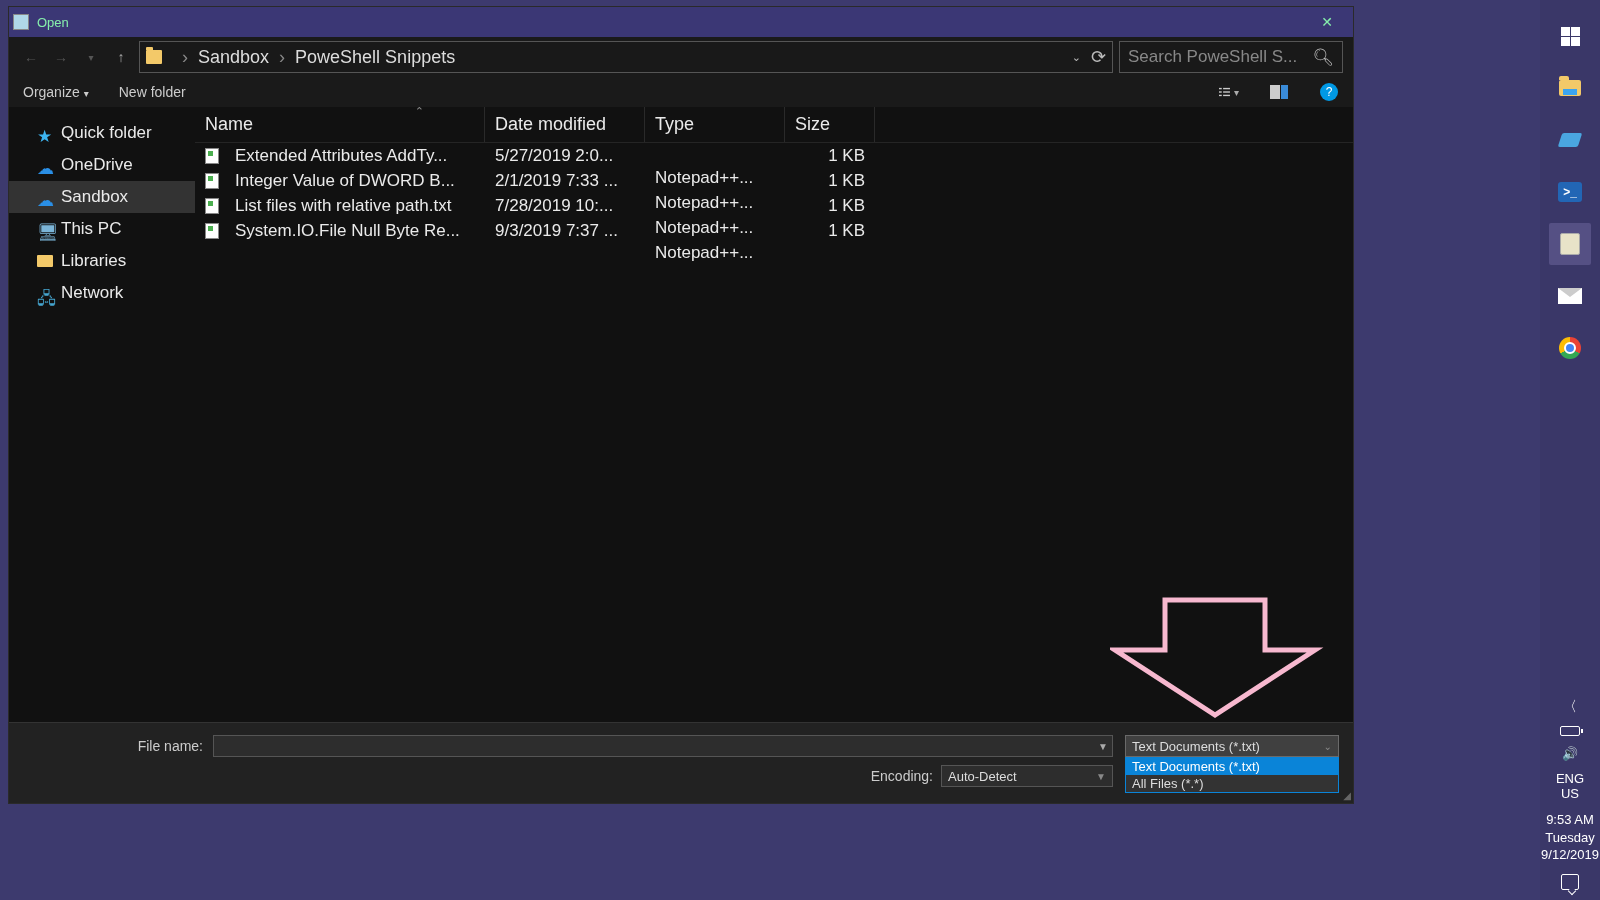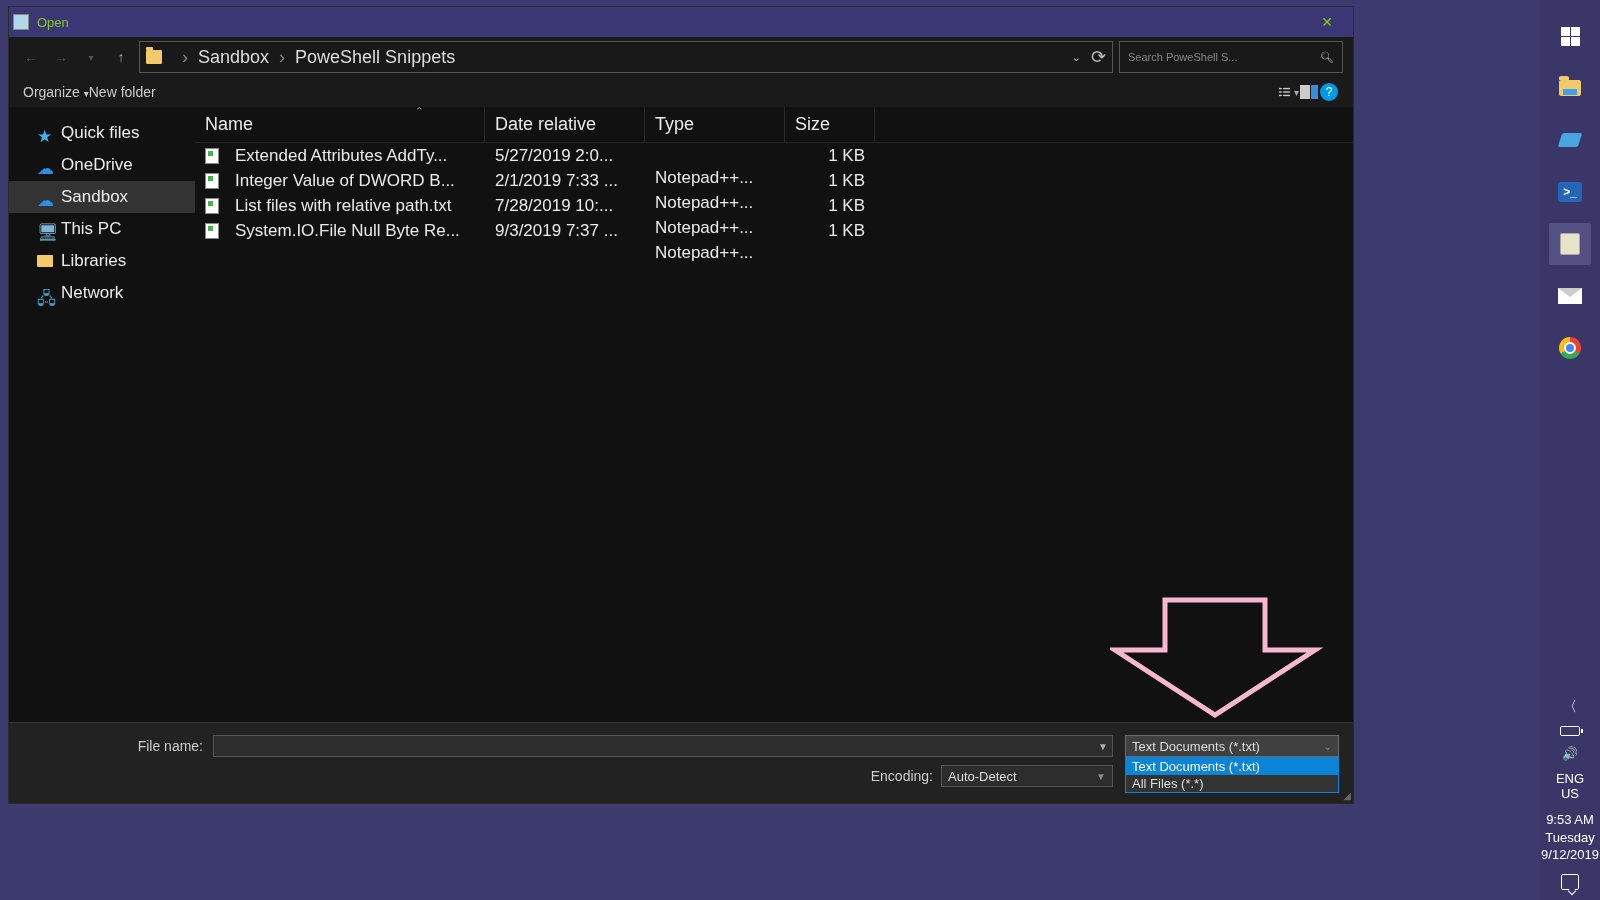--- a/index.html
+++ b/index.html
@@ -3,21 +3,21 @@
 <meta charset="utf-8">
 <style>
 * { margin: 0; padding: 0; box-sizing: border-box; font-family: "Segoe UI", sans-serif; }
 body { background: #3d3a6e; width: 1600px; height: 900px; overflow: hidden; position: relative; }
 
 .dialog {
   position: absolute; left: 8px; top: 6px; width: 1346px; height: 798px;
   background: #1a1a1a; border: 1px solid #2a2a2a; display: flex; flex-direction: column;
 }
 .titlebar {
-  height: 30px; background: #3b3775; color: #84cc16; display: flex; align-items: center;
+  height: 30px; background: #3b3775; color: #86efac; display: flex; align-items: center;
   padding: 0 4px; font-size: 13px;
 }
 .titlebar .icon { width: 16px; height: 16px; background: #b0d8e8; border: 1px solid #888; margin-right: 8px; }
 .titlebar .title { flex: 1; }
 .titlebar .close { width: 44px; text-align: center; cursor: pointer; font-size: 14px; }
 
 .navbar {
   height: 40px; background: #1a1a1a; display: flex; align-items: center; padding: 4px 10px; gap: 6px;
 }
 .navbtn { width: 24px; height: 24px; color: #aaa; display: flex; align-items: center; justify-content: center; cursor: pointer; font-size: 14px; }
@@ -25,26 +25,26 @@
 .addrbar {
   flex: 1; height: 32px; border: 1px solid #555; background: #191919; display: flex; align-items: center;
   padding: 0 6px; color: #ddd; font-size: 18px;
 }
 .addrbar .folder-icon { width: 16px; height: 14px; background: #f3c969; margin-right: 10px; border-radius: 1px; position: relative; }
 .addrbar .folder-icon::before { content:""; position:absolute; top:-3px; left:0; width:7px; height:3px; background:#f3c969; border-radius:1px 1px 0 0; }
 .addrbar .sep { margin: 0 10px; color: #888; }
 .addr-right { margin-left: auto; display: flex; align-items: center; gap: 10px; color: #bbb; }
 .searchbar {
   width: 224px; height: 32px; border: 1px solid #555; background: #191919; display: flex; align-items: center;
-  padding: 0 8px; color: #888; font-size: 11px;
+  padding: 0 8px; color: #888; font-size: 17px;
 }
 .searchbar .mag { margin-left: auto; color: #bbb; }
 
 .toolbar {
-  height: 30px; background: #1a1a1a; display: flex; align-items: center; padding: 0 14px; 
+  height: 30px; background: #1a1a1a; display: flex; align-items: center; padding: 0 14px; gap: 30px;
   color: #ccc; font-size: 14px;
 }
 .toolbar .spacer { flex: 1; }
 .toolbar .tbicon { width: 20px; height: 20px; display: flex; align-items: center; justify-content: center; cursor: pointer; }
 .viewbtn { display:flex; align-items:center; gap:4px; }
 .helpicon { width:18px; height:18px; border-radius:50%; background:#0099e5; color:#fff; font-size:12px; display:flex; align-items:center; justify-content:center; }
 
 .body { flex: 1; display: flex; background: #111; overflow: hidden; }
 .sidebar {
   width: 186px; background: #111; padding: 10px 0; color: #eaeaea; font-size: 17px;
@@ -193,21 +193,21 @@
     </span>
     <span class="tbicon">
         <span class="helpicon">?</span>
       </span>
   </div>
 
   <div class="body">
     <div class="sidebar" id="sidebar">
         <div class="item">
           <span class="sb-icon star">★</span>
-          <span>Quick files</span>
+          <span>Quick folder</span>
         </div>
         <div class="item">
           <span class="sb-icon cloud">☁</span>
           <span>OneDrive</span>
         </div>
         <div class="item selected">
           <span class="sb-icon cloud">☁</span>
           <span>Sandbox</span>
         </div>
         <div class="item">
@@ -222,21 +222,21 @@
           <span class="sb-icon net">🖧</span>
           <span>Network</span>
         </div>
       </div>
     <div class="filepane">
       <div class="fileheader">
         <div class="col col-name">
           <span>Name</span>
             <span class="sort">⌃</span>
         </div>
-        <div class="col col-date">Date relative</div>
+        <div class="col col-date">Date modified</div>
         <div class="col col-type">Type</div>
         <div class="col col-size">Size</div>
       </div>
       <div id="filerows">
           <div class="filerow">
             <div class="cell cell-name">
               <span class="txt-icon"></span>
               <span>Extended Attributes AddTy...</span>
             </div>
             <div class="cell cell-date">5/27/2019 2:0...</div>

